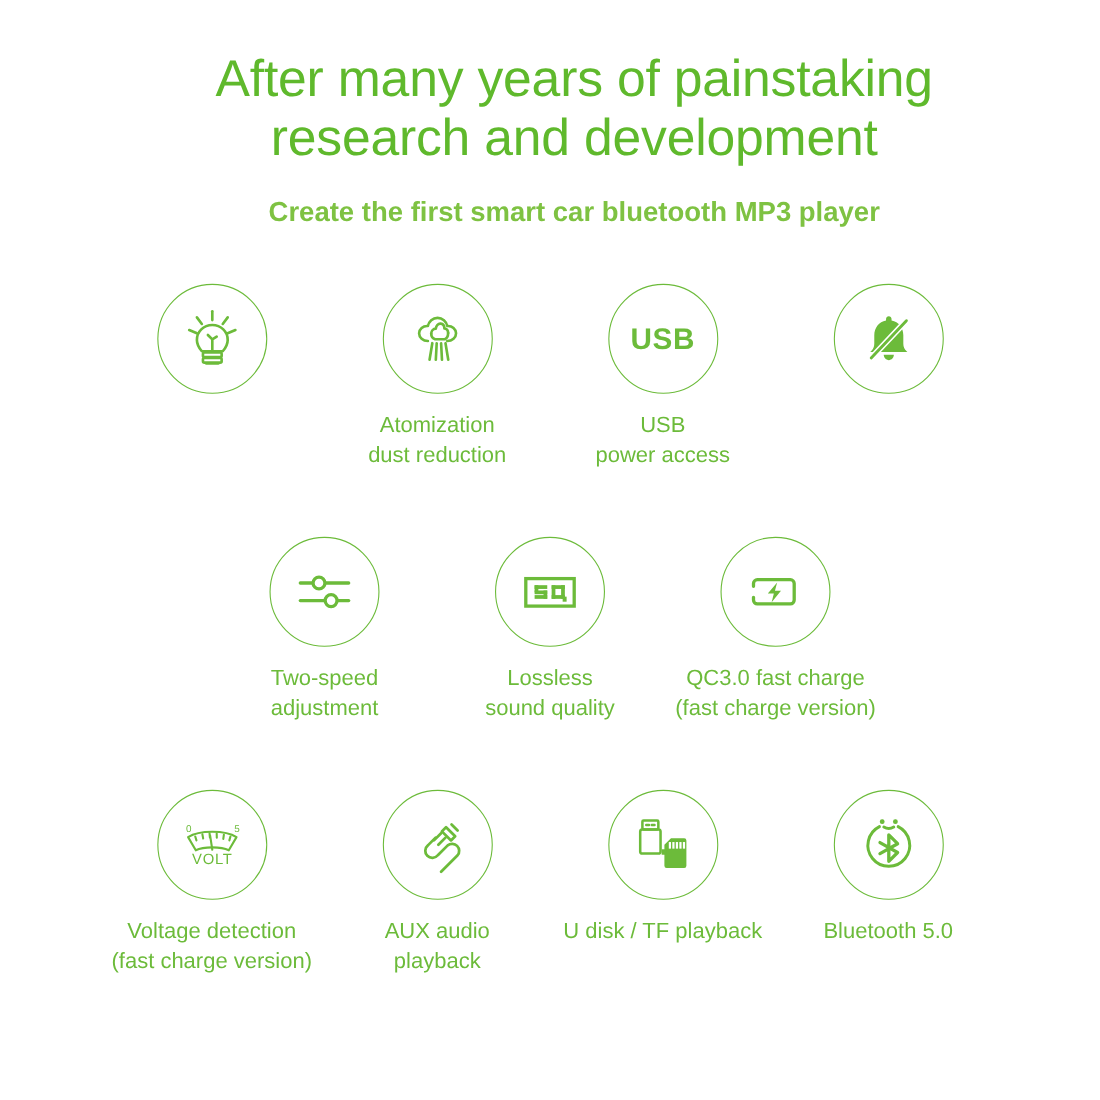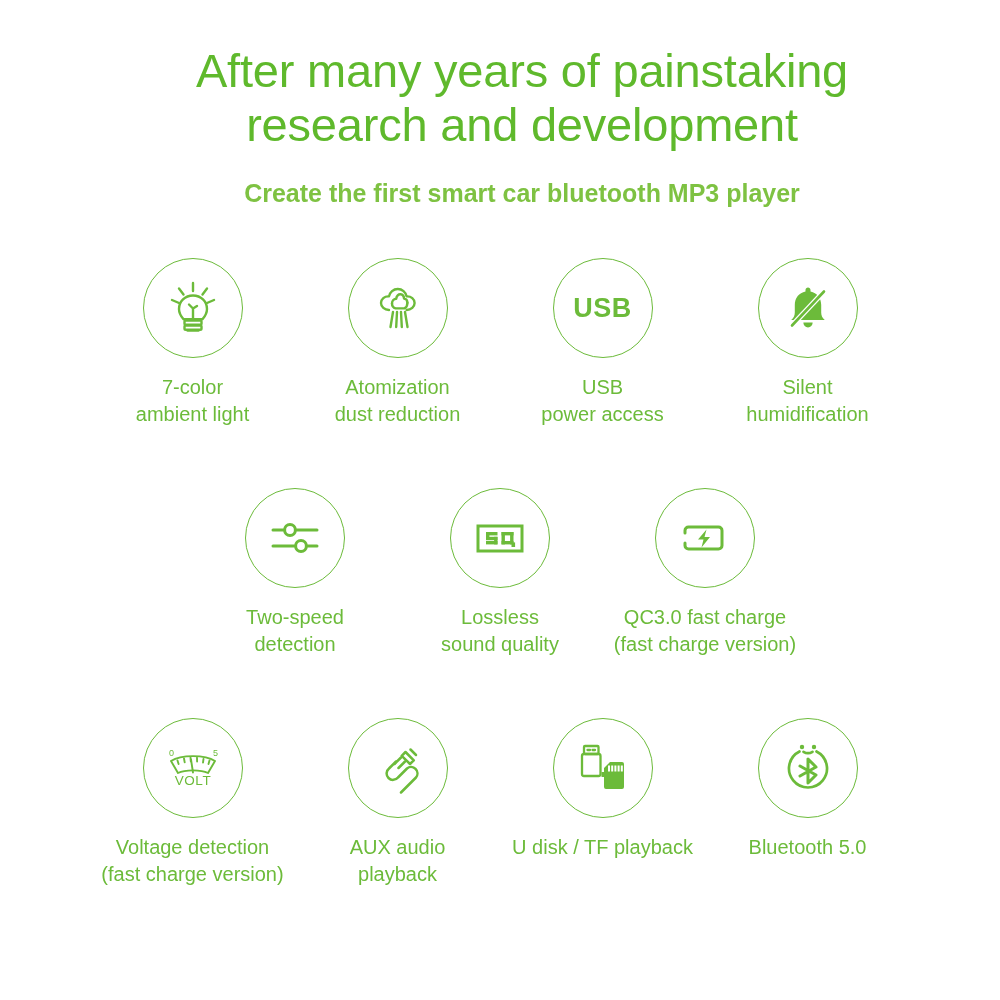--- a/index.html
+++ b/index.html
@@ -119,22 +119,20 @@
               <line x1="8" y1="21" x2="15" y2="24"></line>
               <line x1="50" y1="21" x2="43" y2="24"></line>
               <path d="M29 16.5 C21 16.5 15 22.5 15 30 C15 35 17.6 38 19.5 40.3 L38.5 40.3 C40.4 38 43 35 43 30 C43 22.5 37 16.5 29 16.5 Z"></path>
               <path d="M29 40.3 L29 29.5 M29 29.5 L25 25.5 M29 29.5 L33 27"></path>
               <rect x="20.5" y="41.5" width="17" height="4.2" rx="1.3"></rect>
               <rect x="20.5" y="46.5" width="17" height="4.2" rx="1.3"></rect>
               <path d="M23.5 51.5 L34.5 51.5"></path>
             </g>
           </svg>
         </div>
-        <div class="caption">7-color
-ambient light</div>
       </div>
 
       <div class="cell">
         <div class="circle">
           <svg width="58" height="58" viewBox="0 0 58 58">
             <g fill="none" stroke="#6cbb3a" stroke-width="2.4" stroke-linecap="round" stroke-linejoin="round">
               <path d="M20 31 C15.5 31 12 27.8 12 24 C12 20.2 15.5 17 20 17.4 C20.8 13.2 24.4 10 28.8 10 C33.2 10 36.8 13.2 37.6 17.4 C42.1 17 45.6 20.2 45.6 24 C45.6 27.8 42.1 31 37.6 31"></path>
               <path d="M23 24.5 C23 21.8 25 19.8 27.2 19.8 C27.5 16.8 29.5 15 31.5 15.2 C33.5 15.4 35 17.2 35 19.6 C37 19.8 38.4 21.6 38.4 23.8"></path>
               <path d="M23 24.5 C23 27 24.6 28.8 26.6 29.4 L35.4 29.4 C37.2 28.6 38.4 26.6 38.4 23.8"></path>
               <line x1="24" y1="33" x2="21.5" y2="48"></line>
@@ -160,43 +158,41 @@
         <div class="circle">
           <svg width="58" height="58" viewBox="0 0 58 58">
             <g fill="#6cbb3a">
               <path d="M29 8.5 C30.4 8.5 31.5 9.6 31.5 11 L31.5 12.4 C38 13.6 42.2 19 42.2 25.8 L42.2 33.5 C42.2 36.5 43.3 38.6 45.2 40.4 L45.9 41.1 L12.1 41.1 L12.8 40.4 C14.7 38.6 15.8 36.5 15.8 33.5 L15.8 25.8 C15.8 19 20 13.6 26.5 12.4 L26.5 11 C26.5 9.6 27.6 8.5 29 8.5 Z"></path>
               <path d="M24.4 43.6 L33.6 43.6 C33.6 46.3 31.5 48.4 29 48.4 C26.5 48.4 24.4 46.3 24.4 43.6 Z"></path>
             </g>
             <line x1="13" y1="46.5" x2="45" y2="12.5" stroke="#ffffff" stroke-width="5.4" stroke-linecap="round"></line>
             <line x1="13" y1="46.5" x2="45" y2="12.5" stroke="#6cbb3a" stroke-width="2.6" stroke-linecap="round"></line>
           </svg>
         </div>
-        <div class="caption">Silent
-humidification</div>
       </div>
 
     </div>
 
     <div class="row">
 
       <div class="cell">
         <div class="circle">
           <svg width="58" height="58" viewBox="0 0 58 58">
             <g stroke="#6cbb3a" stroke-width="3" stroke-linecap="round" fill="none">
               <line x1="7" y1="21" x2="18" y2="21"></line>
               <line x1="30" y1="21" x2="51" y2="21"></line>
               <circle cx="24" cy="21" r="5.4" fill="#ffffff"></circle>
               <line x1="7" y1="37" x2="29" y2="37"></line>
               <line x1="41" y1="37" x2="51" y2="37"></line>
               <circle cx="35" cy="37" r="5.4" fill="#ffffff"></circle>
             </g>
           </svg>
         </div>
         <div class="caption">Two-speed
-detection</div>
+adjustment</div>
       </div>
 
 
       <div class="cell">
         <div class="circle">
           <svg width="58" height="58" viewBox="0 0 58 58">
             <rect x="7" y="17" width="44" height="25" fill="none" stroke="#6cbb3a" stroke-width="3"></rect>
             <g fill="#6cbb3a">
 
               <rect x="15" y="23" width="11.5" height="3.4"></rect>

